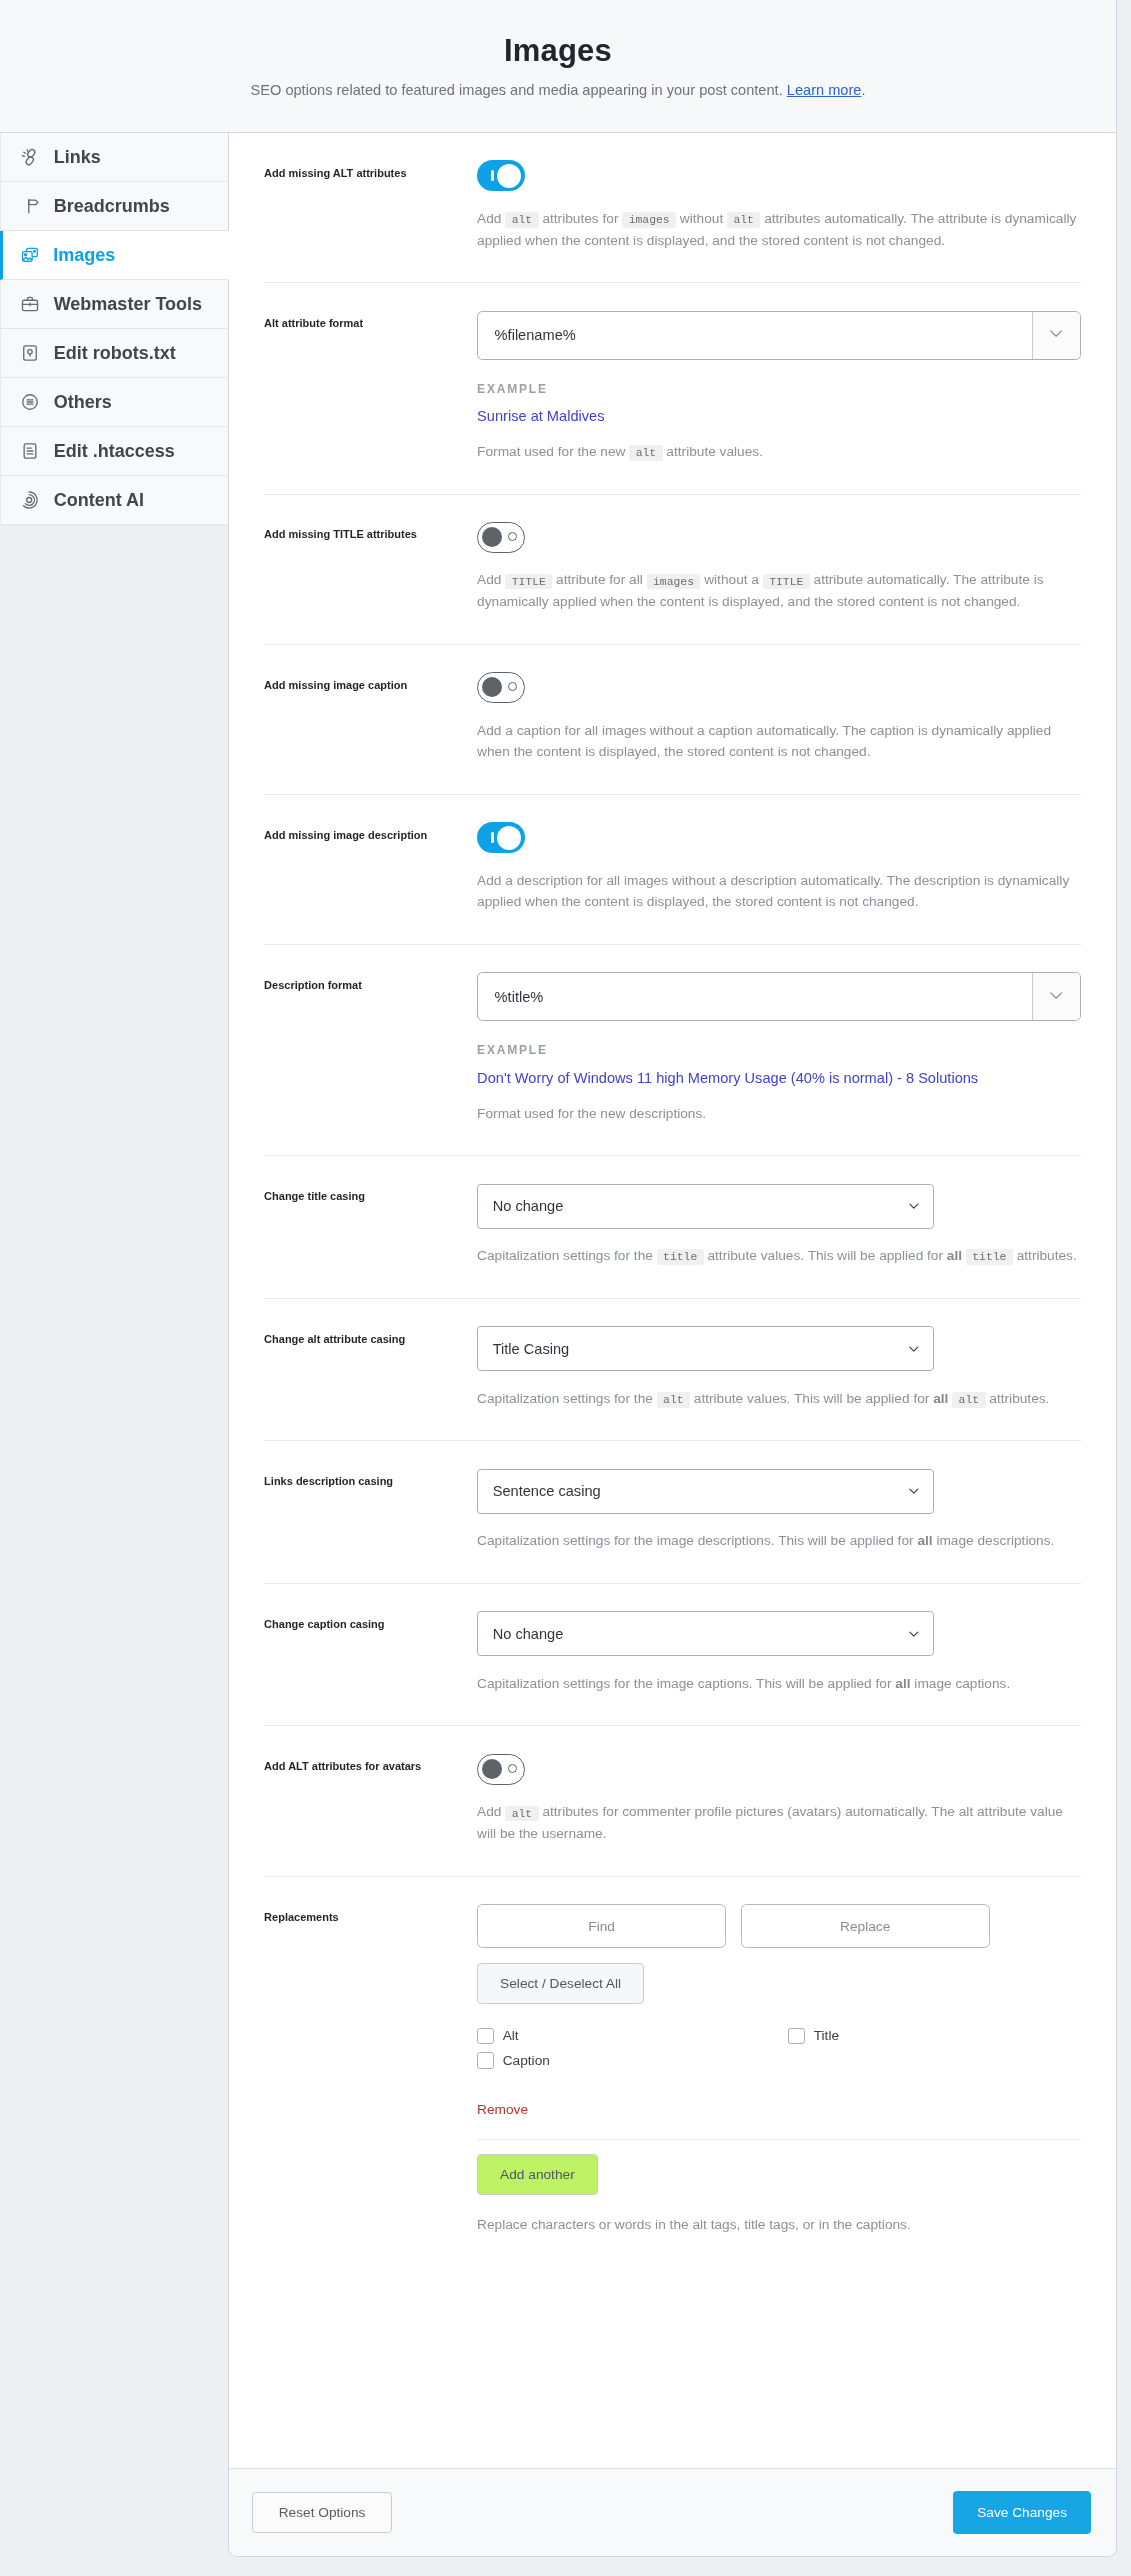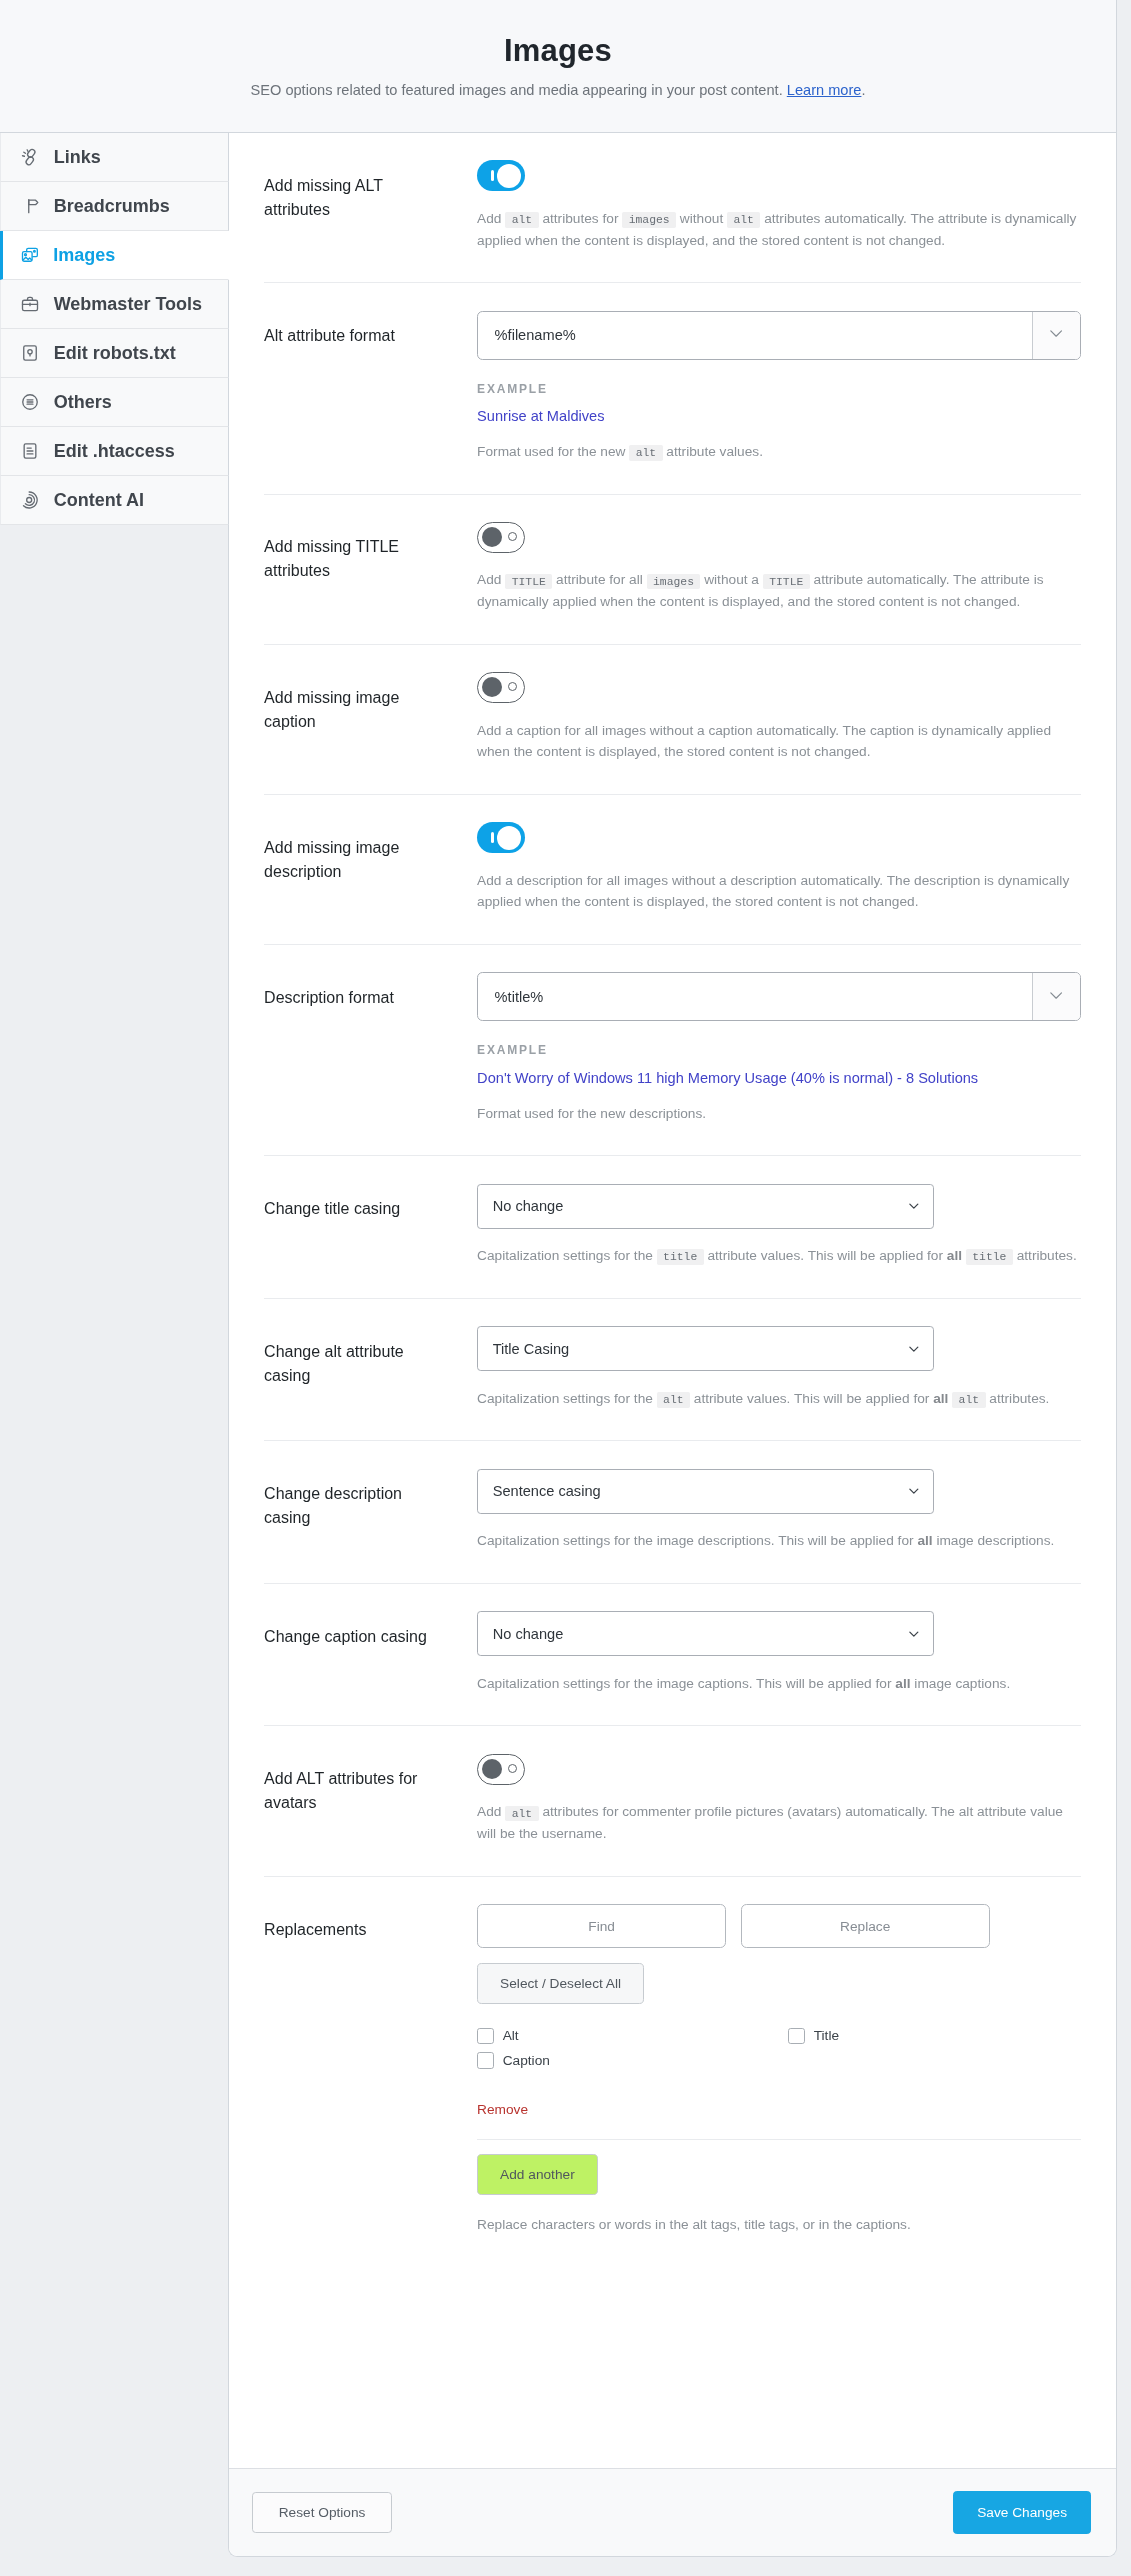--- a/index.html
+++ b/index.html
@@ -44,21 +44,21 @@
     flex:1; background:#fff; min-height:2424px;
     border-left:0.9px solid #d2d7dd; border-right:0.9px solid #d2d7dd; border-bottom:0.9px solid #d2d7dd;
     border-radius:0 0 9.1px 9.1px;
     display:flex; flex-direction:column;
   }
   .rows { flex:1; padding:0 35px; }
   .setting-row { display:flex; padding:27.4px 0 31px; border-bottom:0.9px solid #e9ebee; }
   .setting-row.last { border-bottom:none; }
   .row-label {
     width:213px; flex-shrink:0; padding:4.6px 37px 0 0;
-    font-size:16px; font-weight:400; color:#1f2428; line-height:1.5;margin-top:9px;
+    font-size:11px; font-weight:700; color:#1f2428; line-height:1.5;
   }
   .row-body { flex:1; max-width:606px; }
 
   .desc { font-size:13.7px; color:#8b9197; line-height:1.58; margin-top:16.5px; }
   .desc b { font-weight:700; color:#85898e; }
   .code-chip {
     font-family:"Liberation Mono", monospace; font-size:11.4px;
     background:#f0f0f1; color:#696f76; padding:1.8px 6.4px; border-radius:1.8px; white-space:nowrap;
   }
 
@@ -310,21 +310,21 @@
           <div class="setting-row">
             <div class="row-label">Change alt attribute casing</div>
             <div class="row-body">
               <div class="select-wrap"><select><option>Title Casing</option></select><span class="sel-chev"><svg width="13.7" height="13.7" viewBox="0 0 24 24" fill="none" stroke="currentColor" stroke-width="2.2" stroke-linecap="round" stroke-linejoin="round">
                     <polyline points="5 9 12 16 19 9"></polyline>
                   </svg></span></div>
               <div class="desc">Capitalization settings for the <span class="code-chip">alt</span> attribute values. This will be applied for <b>all</b> <span class="code-chip">alt</span> attributes.</div>
             </div>
           </div>
           <div class="setting-row">
-            <div class="row-label">Change description casing</div>
+            <div class="row-label">Links description casing</div>
             <div class="row-body">
               <div class="select-wrap"><select><option>Sentence casing</option></select><span class="sel-chev"><svg width="13.7" height="13.7" viewBox="0 0 24 24" fill="none" stroke="currentColor" stroke-width="2.2" stroke-linecap="round" stroke-linejoin="round">
                     <polyline points="5 9 12 16 19 9"></polyline>
                   </svg></span></div>
               <div class="desc">Capitalization settings for the image descriptions. This will be applied for <b>all</b> image descriptions.</div>
             </div>
           </div>
           <div class="setting-row">
             <div class="row-label">Change caption casing</div>
             <div class="row-body">

